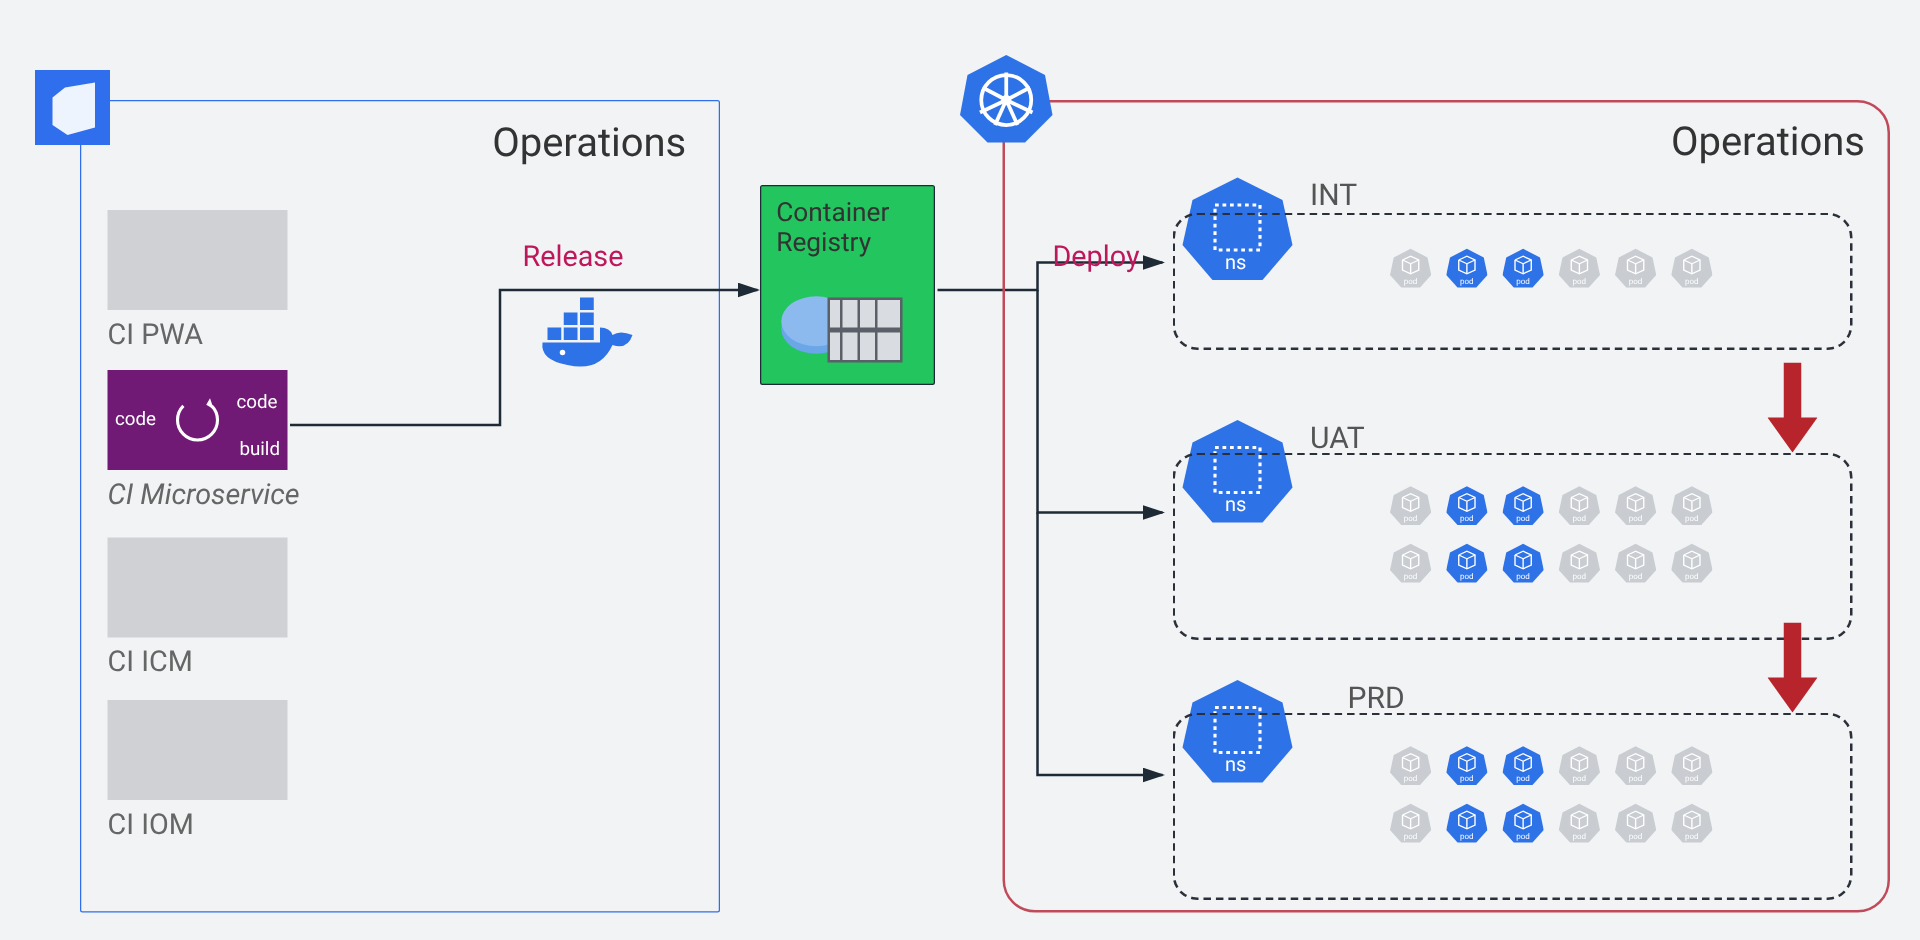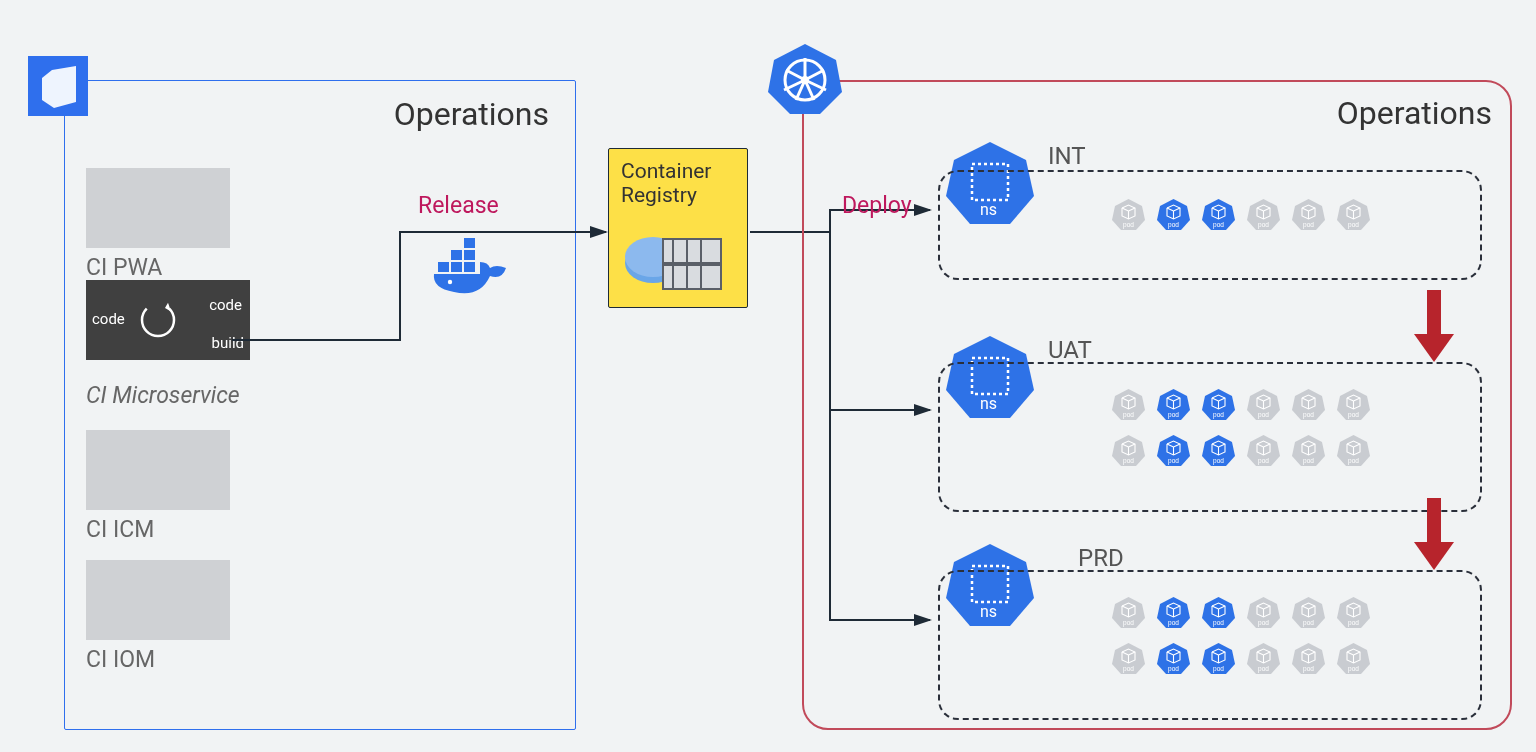--- a/index.html
+++ b/index.html
@@ -31,21 +31,21 @@
 </div>
 
 <svg style="position:absolute; left:28px; top:56px;" width="60" height="60" viewBox="0 0 60 60">
   <rect x="0" y="0" width="60" height="60" fill="#2f6fed"></rect>
   <path d="M14 22 L24 14 L48 10 L48 46 L26 52 L14 44 Z M20 24 L40 18 L40 40 L20 44 Z" fill="#fff" opacity="0.92"></path>
 </svg>
 
 <div class="ci-box" style="left:86px; top:168px;"></div>
 <span class="ci-label" style="left:86px; top:254px;">CI PWA</span>
 
-<div style="position:absolute; left:86px; top:280px; width:164px; height:80px; background:#404040;">
+<div style="position:absolute; left:86px; top:296px; width:144px; height:80px; background:#701a75;">
 
   <svg width="44" height="44" style="position:absolute; left:50px; top:18px;">
     <circle cx="22" cy="22" r="16" fill="none" stroke="#fff" stroke-width="2.5" stroke-dasharray="75 30" transform="rotate(-45 22 22)"></circle>
     <polygon points="22,2 29,8 22,8" fill="#fff" transform="rotate(30 22 22)"></polygon>
   </svg>
   <span style="position:absolute; left:6px; top:30px; color:#fff; font-size:15px;">code</span>
   <span style="position:absolute; right:8px; top:16px; color:#fff; font-size:15px;">code</span>
   <span style="position:absolute; right:6px; bottom:8px; color:#fff; font-size:15px;">build</span>
 </div>
 <span class="ci-label" style="left:86px; top:382px;font-style:italic;">CI Microservice</span>
@@ -78,21 +78,21 @@
     <rect x="21" y="30" width="11" height="10"></rect>
     <rect x="34" y="30" width="11" height="10"></rect>
     <rect x="21" y="18" width="11" height="10"></rect>
     <rect x="34" y="18" width="11" height="10"></rect>
     <rect x="34" y="6" width="11" height="10"></rect>
     <path d="M4 42 Q2 56 24 60 Q50 66 60 44 Q72 48 76 36 Q66 32 60 36 Q58 30 50 30 L50 42 Z"></path>
   </g>
   <circle cx="20" cy="50" r="2.2" fill="#fff"></circle>
 </svg>
 
-<div style="position:absolute; left:608px; top:148px; width:140px; height:160px; border:1.8px solid #1e2a36; background:#fde047; border-radius:2px;">
+<div style="position:absolute; left:608px; top:148px; width:140px; height:160px; border:1.8px solid #1e2a36; background:#22c55e; border-radius:2px;">
   <div style="position:absolute; left:12px; top:10px; font-size:21px; color:#333;">
     <span>Container</span><br>
     <span>Registry</span>
   </div>
   <svg width="110" height="80" style="position:absolute; left:14px; bottom:10px;" viewBox="0 0 110 80">
     <ellipse cx="30" cy="46" rx="28" ry="20" fill="#6aa6e8"></ellipse>
     <ellipse cx="30" cy="40" rx="28" ry="20" fill="#8cb9ee"></ellipse>
     <g stroke="#5a5f68" stroke-width="2" fill="#d9dce0">
       <rect x="40" y="22" width="58" height="24"></rect>
       <rect x="40" y="48" width="58" height="24"></rect>

